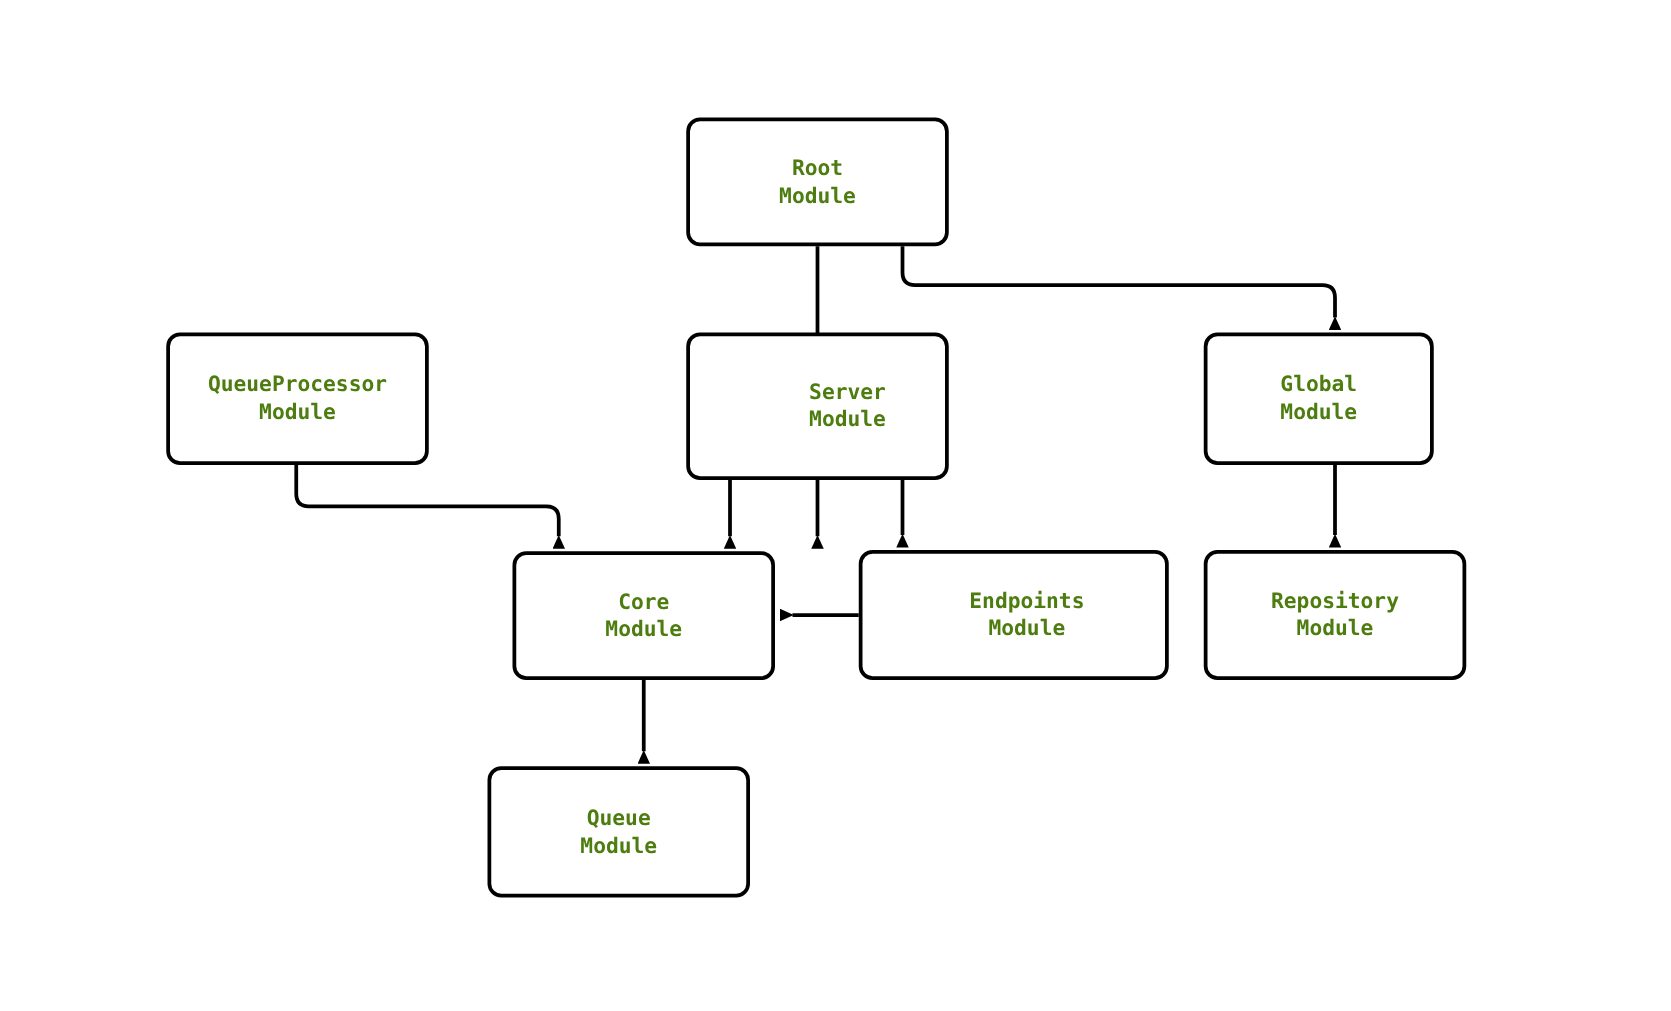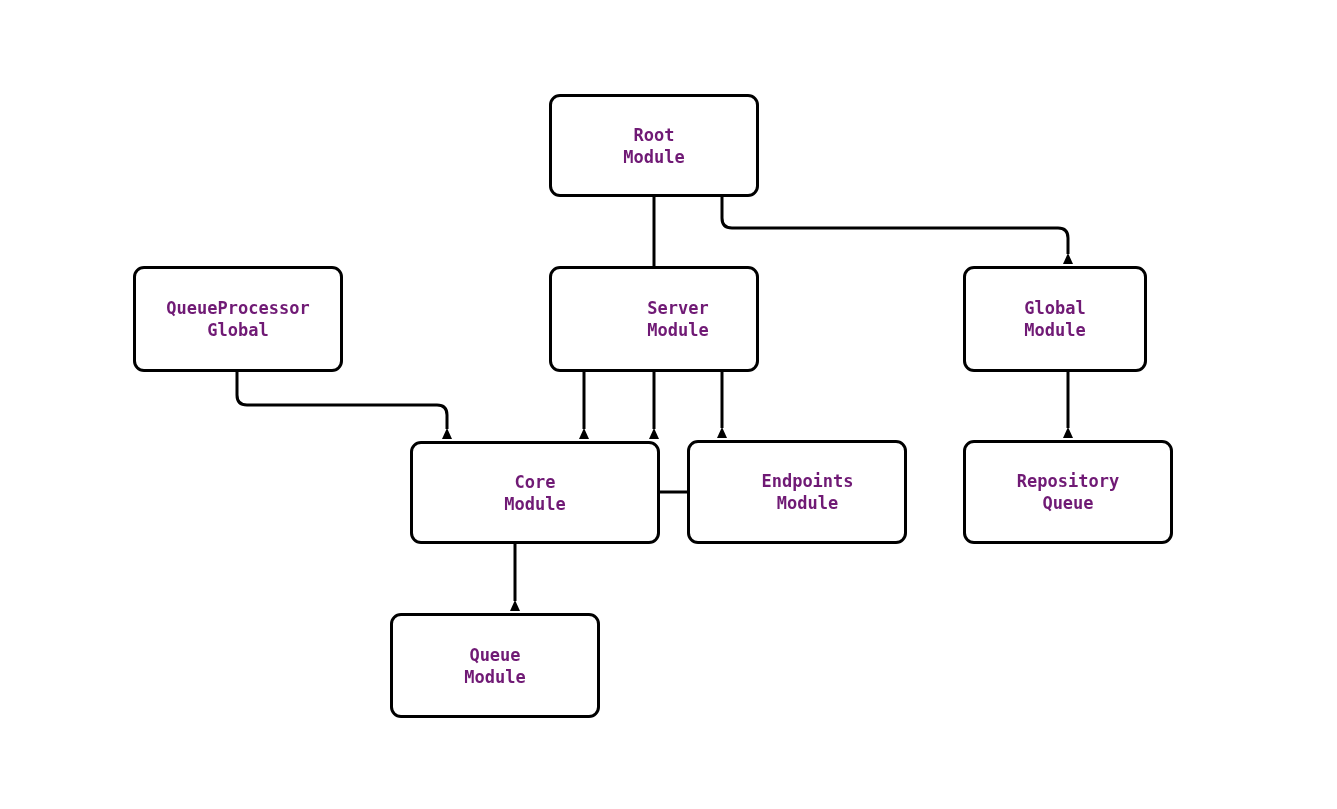--- a/index.html
+++ b/index.html
@@ -32,21 +32,21 @@
     display: flex;
     align-items: center;
     justify-content: center;
     z-index: 2;
   }
   .node-label {
     font-family: "DejaVu Sans Mono", "Liberation Mono", monospace;
     font-size: 17px;
     font-weight: bold;
     line-height: 22px;
-    color: #701a75;
+    color: #4d7c0f;
     text-align: center;
     white-space: pre;
     letter-spacing: 0px;
     user-select: none;
   }
 </style>
 </head>
 <body>
 
 <div id="canvas">
@@ -91,46 +91,46 @@
     </g>
   </svg>
 
   <div class="node" style="left:549px; top:94px; width:210px; height:103px;">
     <span class="node-label">Root
 Module</span>
   </div>
 
   <div class="node" style="left:133px; top:266px; width:210px; height:106px;">
     <span class="node-label">QueueProcessor
-Global</span>
+Module</span>
   </div>
 
-  <div class="node" style="left:549px; top:266px; width:210px; height:106px;padding-left:48px;">
+  <div class="node" style="left:549px; top:266px; width:210px; height:118px;padding-left:48px;">
     <span class="node-label">Server
 Module</span>
   </div>
 
   <div class="node" style="left:963px; top:266px; width:184px; height:106px;">
     <span class="node-label">Global
 Module</span>
   </div>
 
-  <div class="node" style="left:410px; top:441px; width:250px; height:103px;">
+  <div class="node" style="left:410px; top:441px; width:210px; height:103px;">
     <span class="node-label">Core
 Module</span>
   </div>
 
-  <div class="node" style="left:687px; top:440px; width:220px; height:104px;padding-left:21px;">
+  <div class="node" style="left:687px; top:440px; width:248px; height:104px;padding-left:21px;">
     <span class="node-label">Endpoints
 Module</span>
   </div>
 
   <div class="node" style="left:963px; top:440px; width:210px; height:104px;">
     <span class="node-label">Repository
-Queue</span>
+Module</span>
   </div>
 
   <div class="node" style="left:390px; top:613px; width:210px; height:105px;">
     <span class="node-label">Queue
 Module</span>
   </div>
 
 </div>
 
 </body></html>

